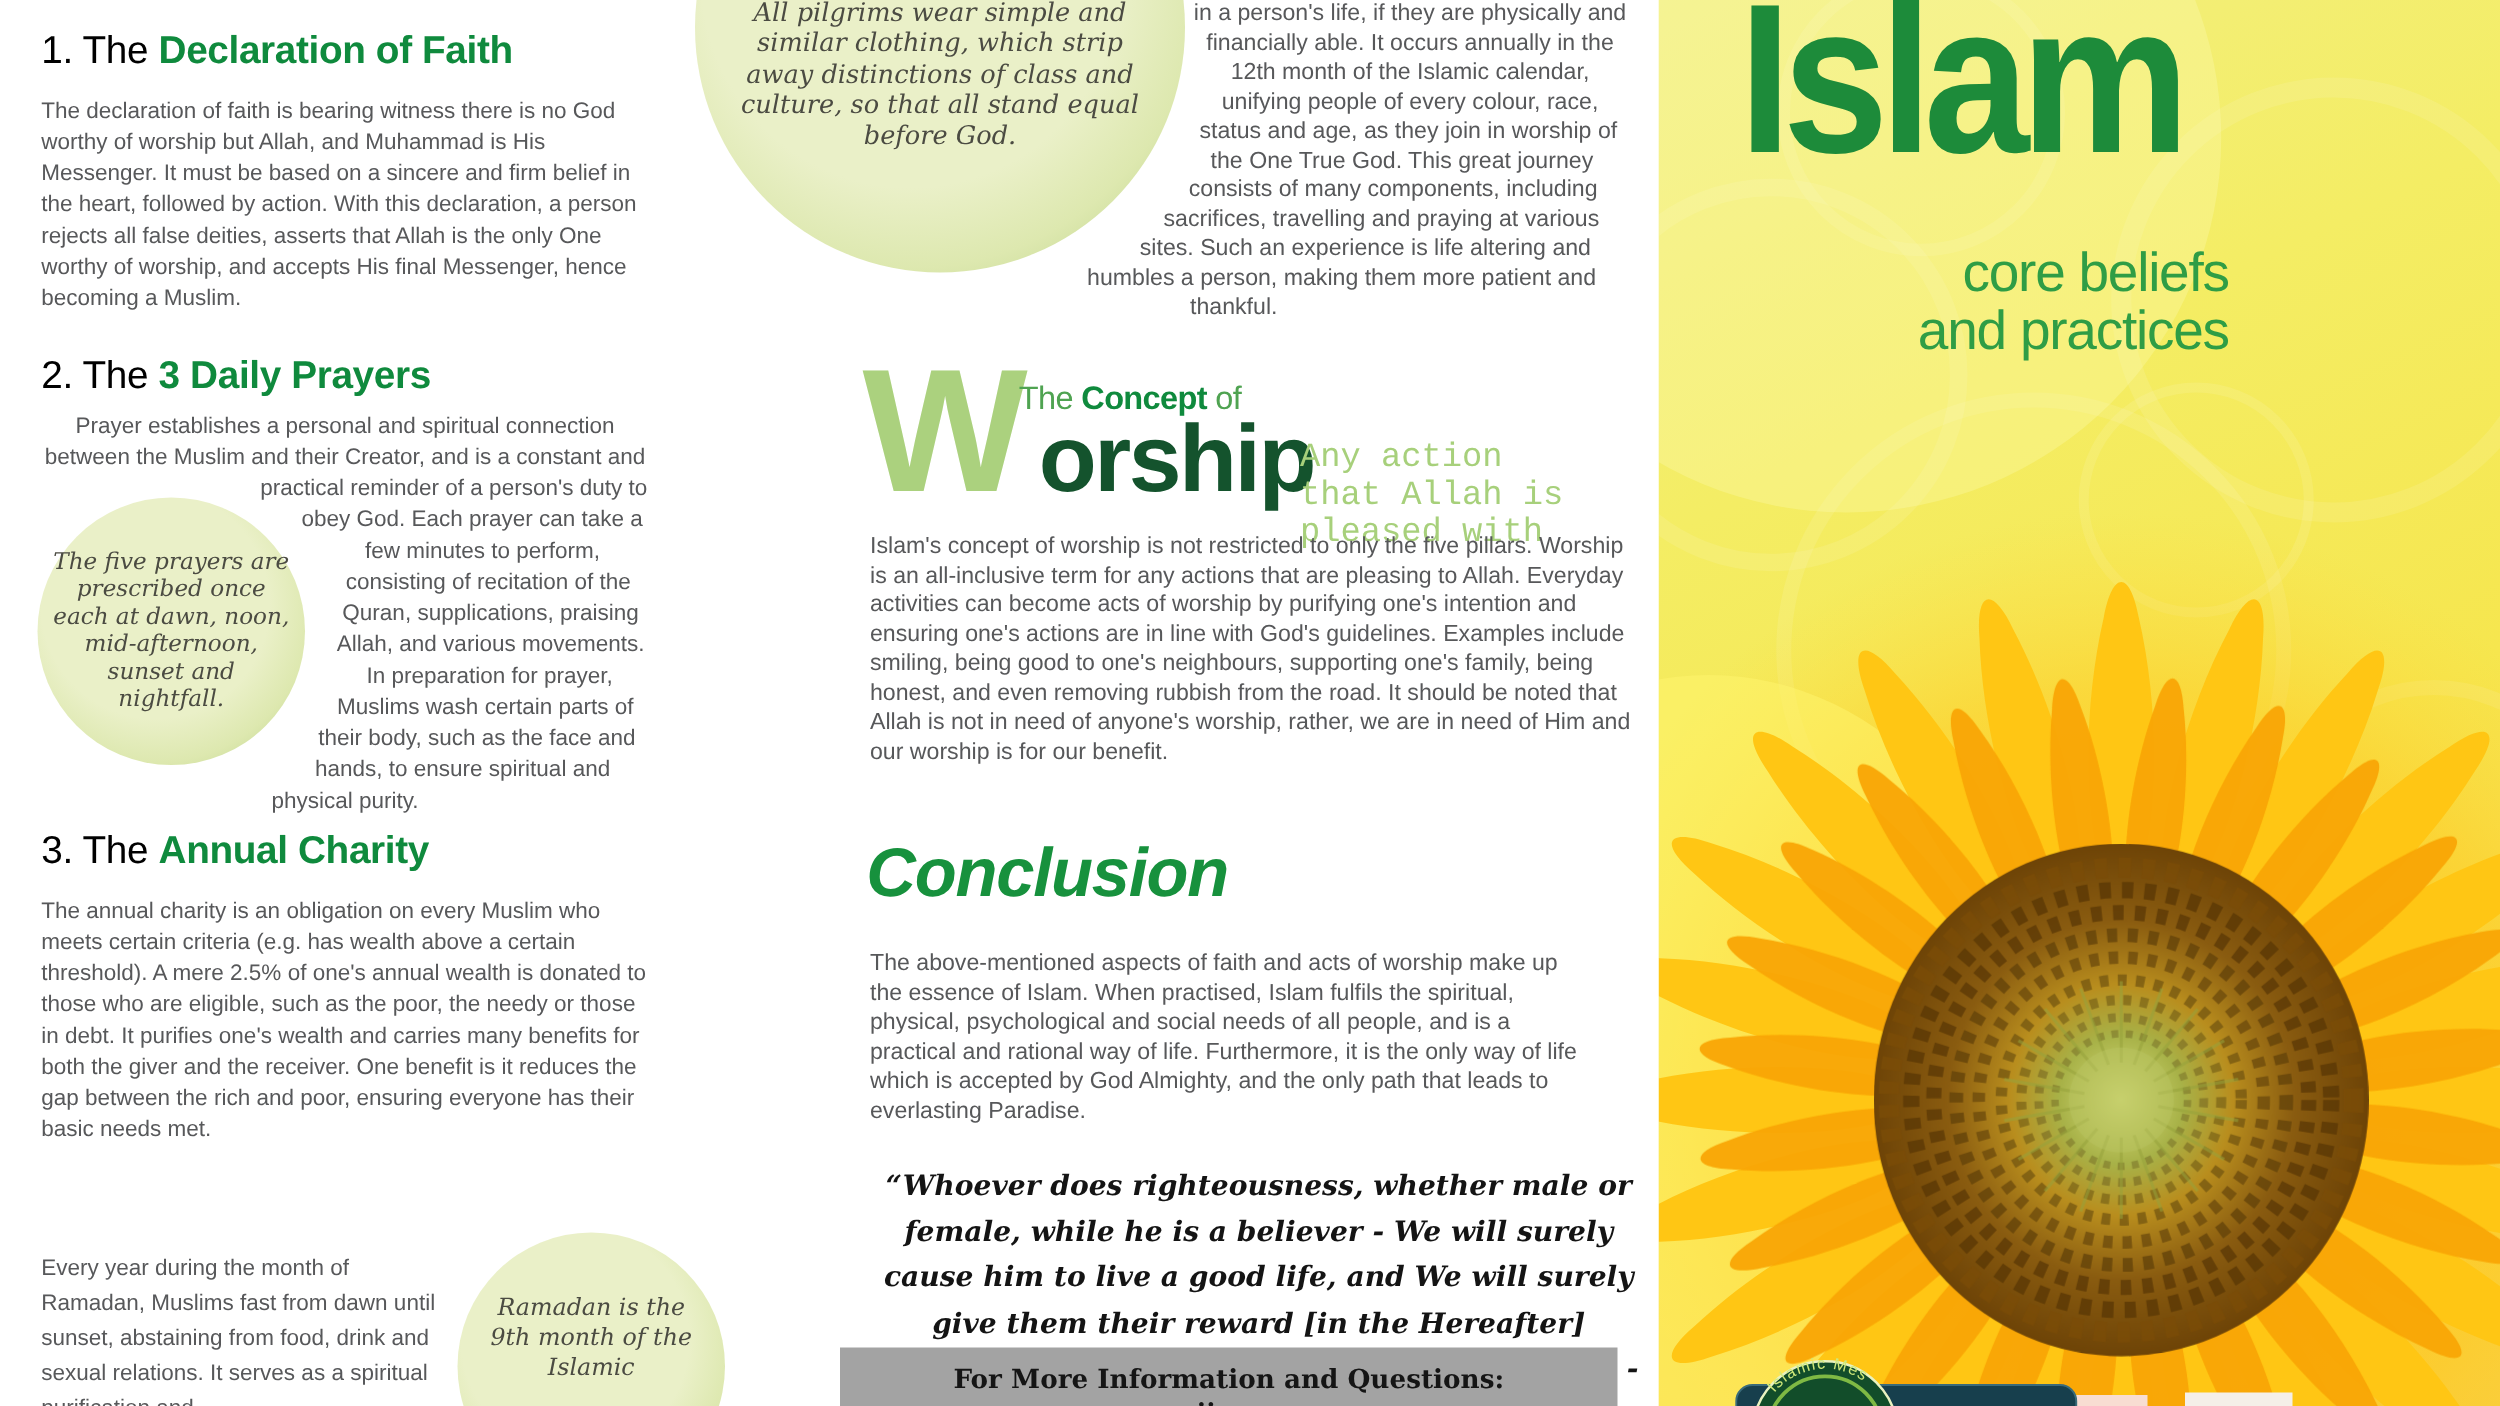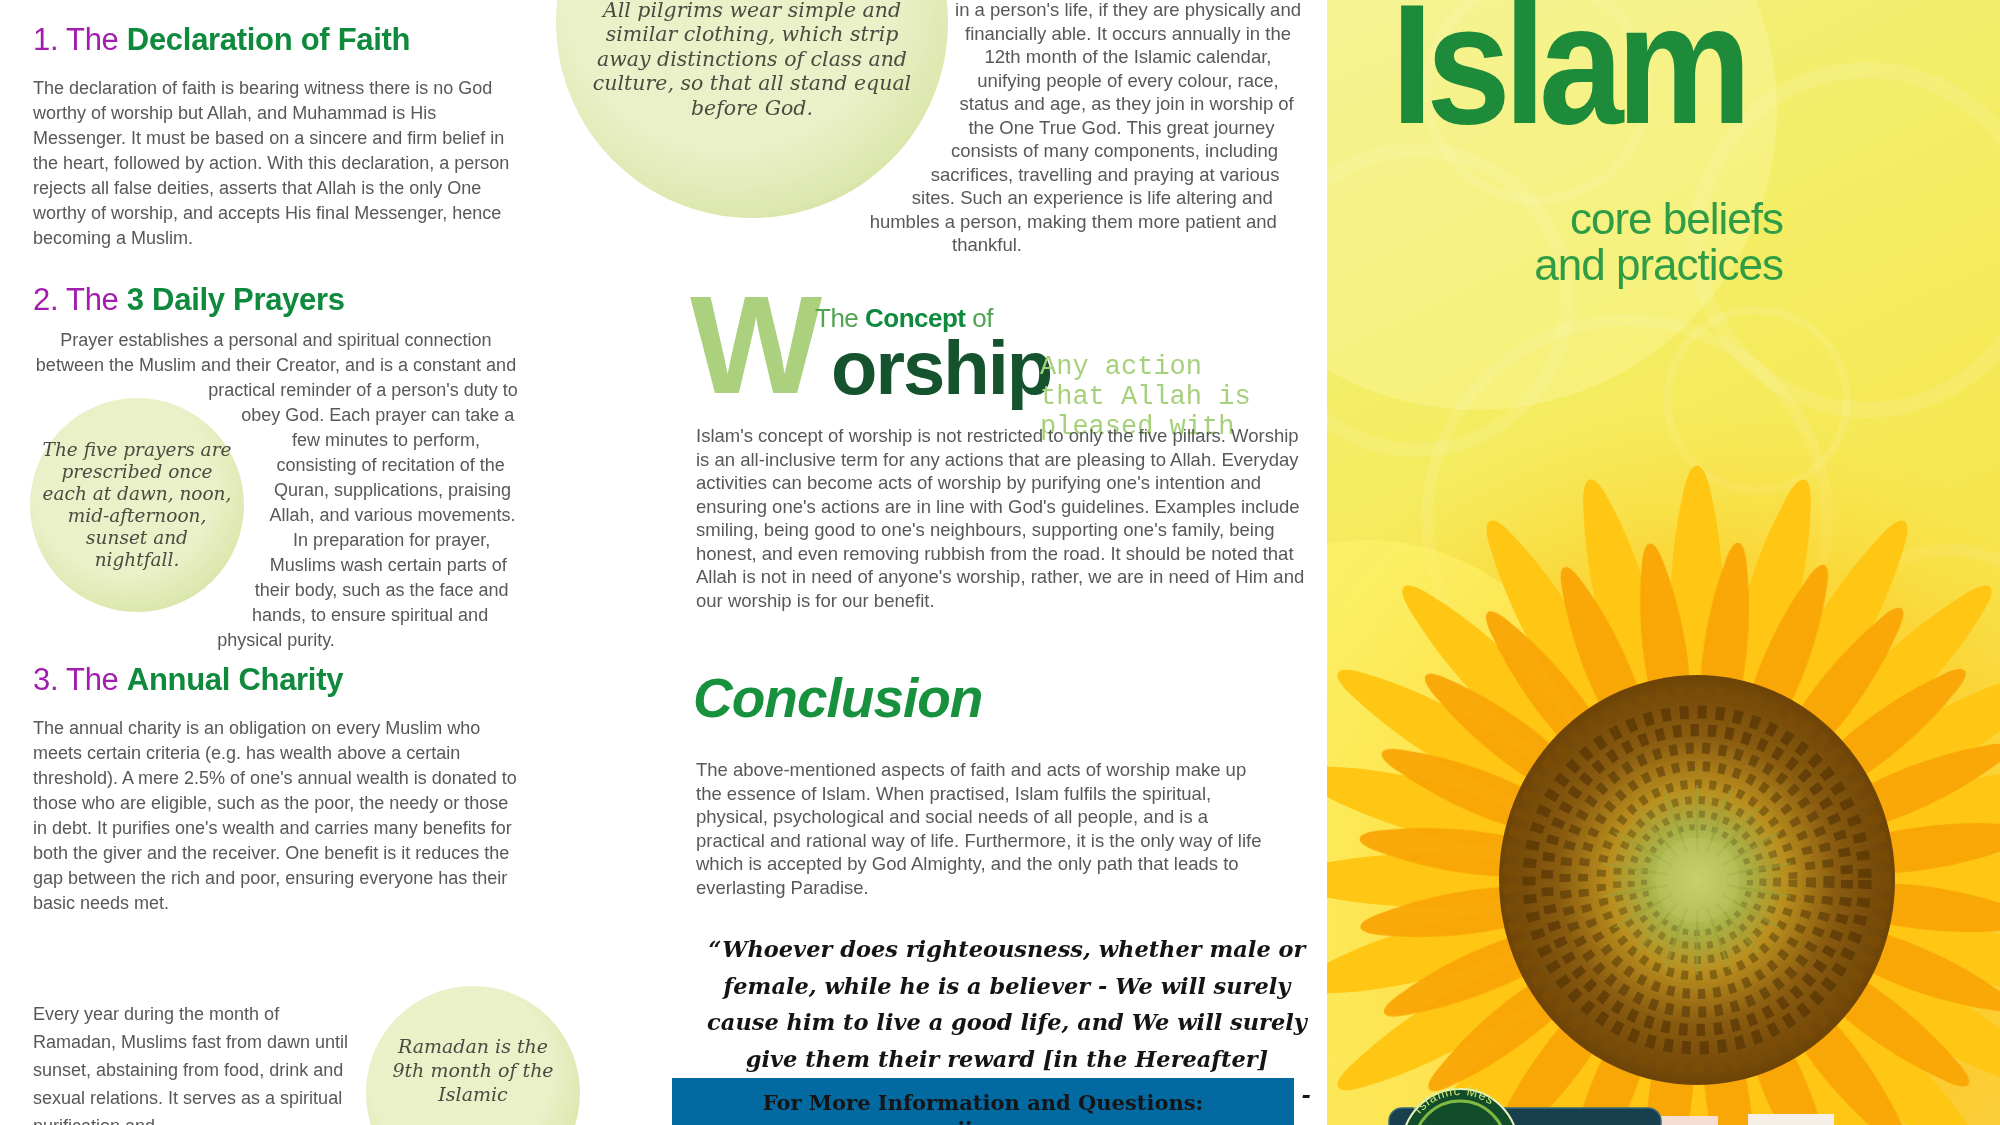--- a/index.html
+++ b/index.html
@@ -1,21 +1,21 @@
 <!DOCTYPE html>
 <html><head>
 <meta charset="utf-8">
 <style>
   html,body{margin:0;padding:0;}
   body{width:2000px;height:1125px;background:#ffffff;font-family:"Liberation Sans",sans-serif;}
   .page{position:relative;width:2000px;height:1125px;background:#fff;overflow:hidden;color:#57585a;}
 
   
   .numhead{position:absolute;font-size:31px;font-weight:bold;color:#0f8a3d;letter-spacing:-0.3px;white-space:nowrap;}
-  .numhead .light{color:#a21caf;font-weight:normal;}
+  .numhead .light{color:#000000;font-weight:normal;}
 
   
   .p{position:absolute;font-size:18px;line-height:25px;color:#57585a;}
   .p-mid{position:absolute;font-size:18.5px;line-height:23.5px;color:#57585a;}
 
   
   .fact-circle{position:absolute;border-radius:50%;
     background:radial-gradient(circle at 44% 40%, #eaf0c8 52%, #dde8af 72%, #b3cd80 99%);
     display:flex;align-items:center;justify-content:center;text-align:center;
     font-family:"DejaVu Serif",serif;font-style:italic;color:#4b4b42;}
@@ -30,21 +30,21 @@
   .conceptline .bd{color:#0f8a3d;font-weight:bold;}
   .orship{position:absolute;left:831px;top:336px;font-size:76px;line-height:64px;font-weight:bold;color:#14532d;letter-spacing:-2px;}
   .wnote{position:absolute;left:1040px;top:352px;width:240px;font-size:27px;line-height:30px;color:#a7d07b;font-family:Liberation Mono, monospace;}
 
   .conclusion-h{position:absolute;left:693px;top:666px;font-size:55px;font-weight:bold;color:#17913d;letter-spacing:-1px;font-style:italic;}
 
   .quote{position:absolute;left:700px;top:931px;width:614px;text-align:center;
     font-family:"DejaVu Serif",serif;font-style:italic;font-weight:bold;
     font-size:22.5px;line-height:36.5px;color:#141414;}
 
-  .greenbar{position:absolute;left:672px;top:1078px;width:622px;height:47px;background:#0369a1;text-align:center;}
+  .greenbar{position:absolute;left:672px;top:1078px;width:622px;height:47px;background:#a3a3a3;text-align:center;}
   .greenbar .gb-h{font-family:"DejaVu Serif",serif;font-weight:bold;font-size:21px;color:#151515;margin-top:12px;}
   .greenbar .gb-url{font-family:"DejaVu Serif",serif;font-weight:bold;font-size:20px;color:#151515;margin-top:3px;}
 
   
   .panel{position:absolute;left:1327px;top:0;width:673px;height:1125px;overflow:hidden;
     background:linear-gradient(155deg,#f2ef82 0%,#f4ed64 30%,#f6e64e 58%,#f8d945 78%,#f8cd3e 100%);}
   .panel-title{position:absolute;left:64px;top:-34px;font-size:152px;font-weight:bold;color:#1d8b3a;
     letter-spacing:-7px;transform:scaleY(1.12);transform-origin:top left;}
   .panel-sub{position:absolute;right:217px;top:196px;text-align:right;font-size:44px;line-height:46px;color:#2f9d45;letter-spacing:-1px;}
   .panel svg{position:absolute;left:0;top:0;}

